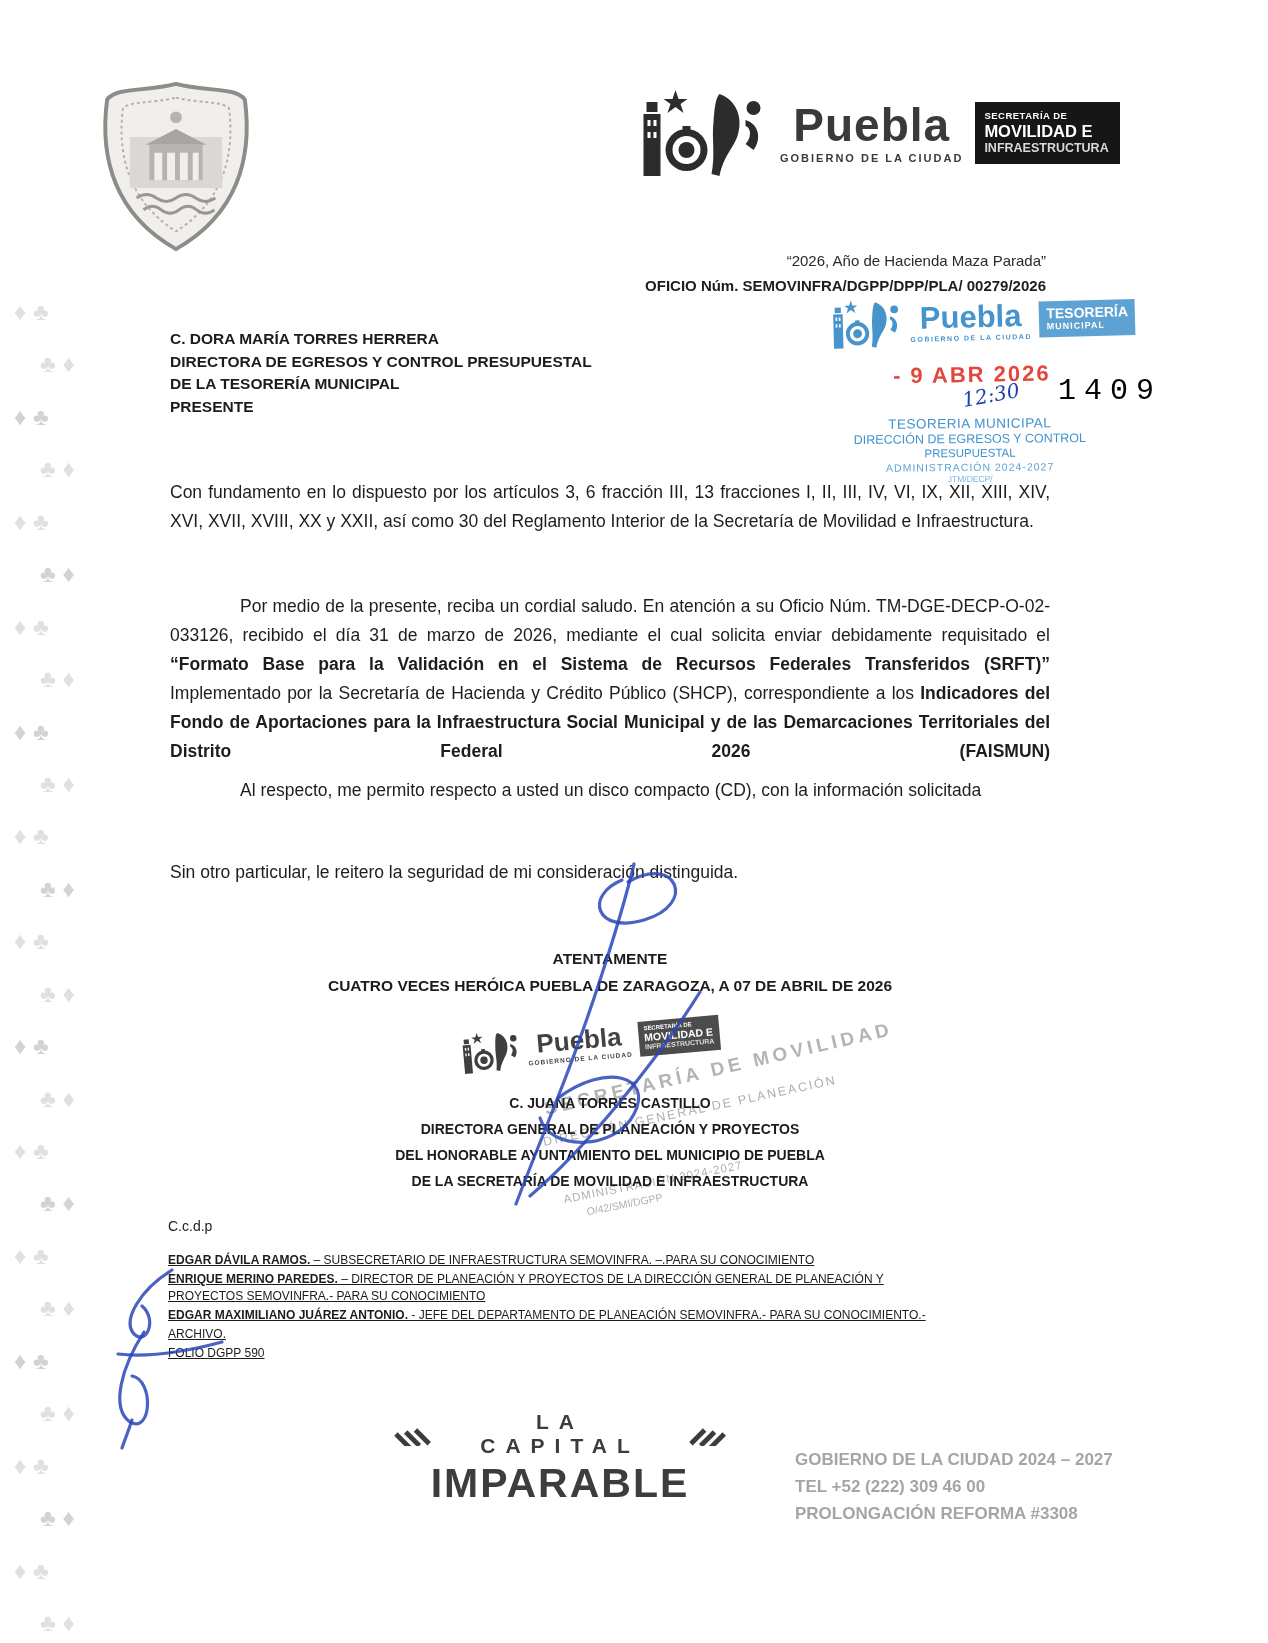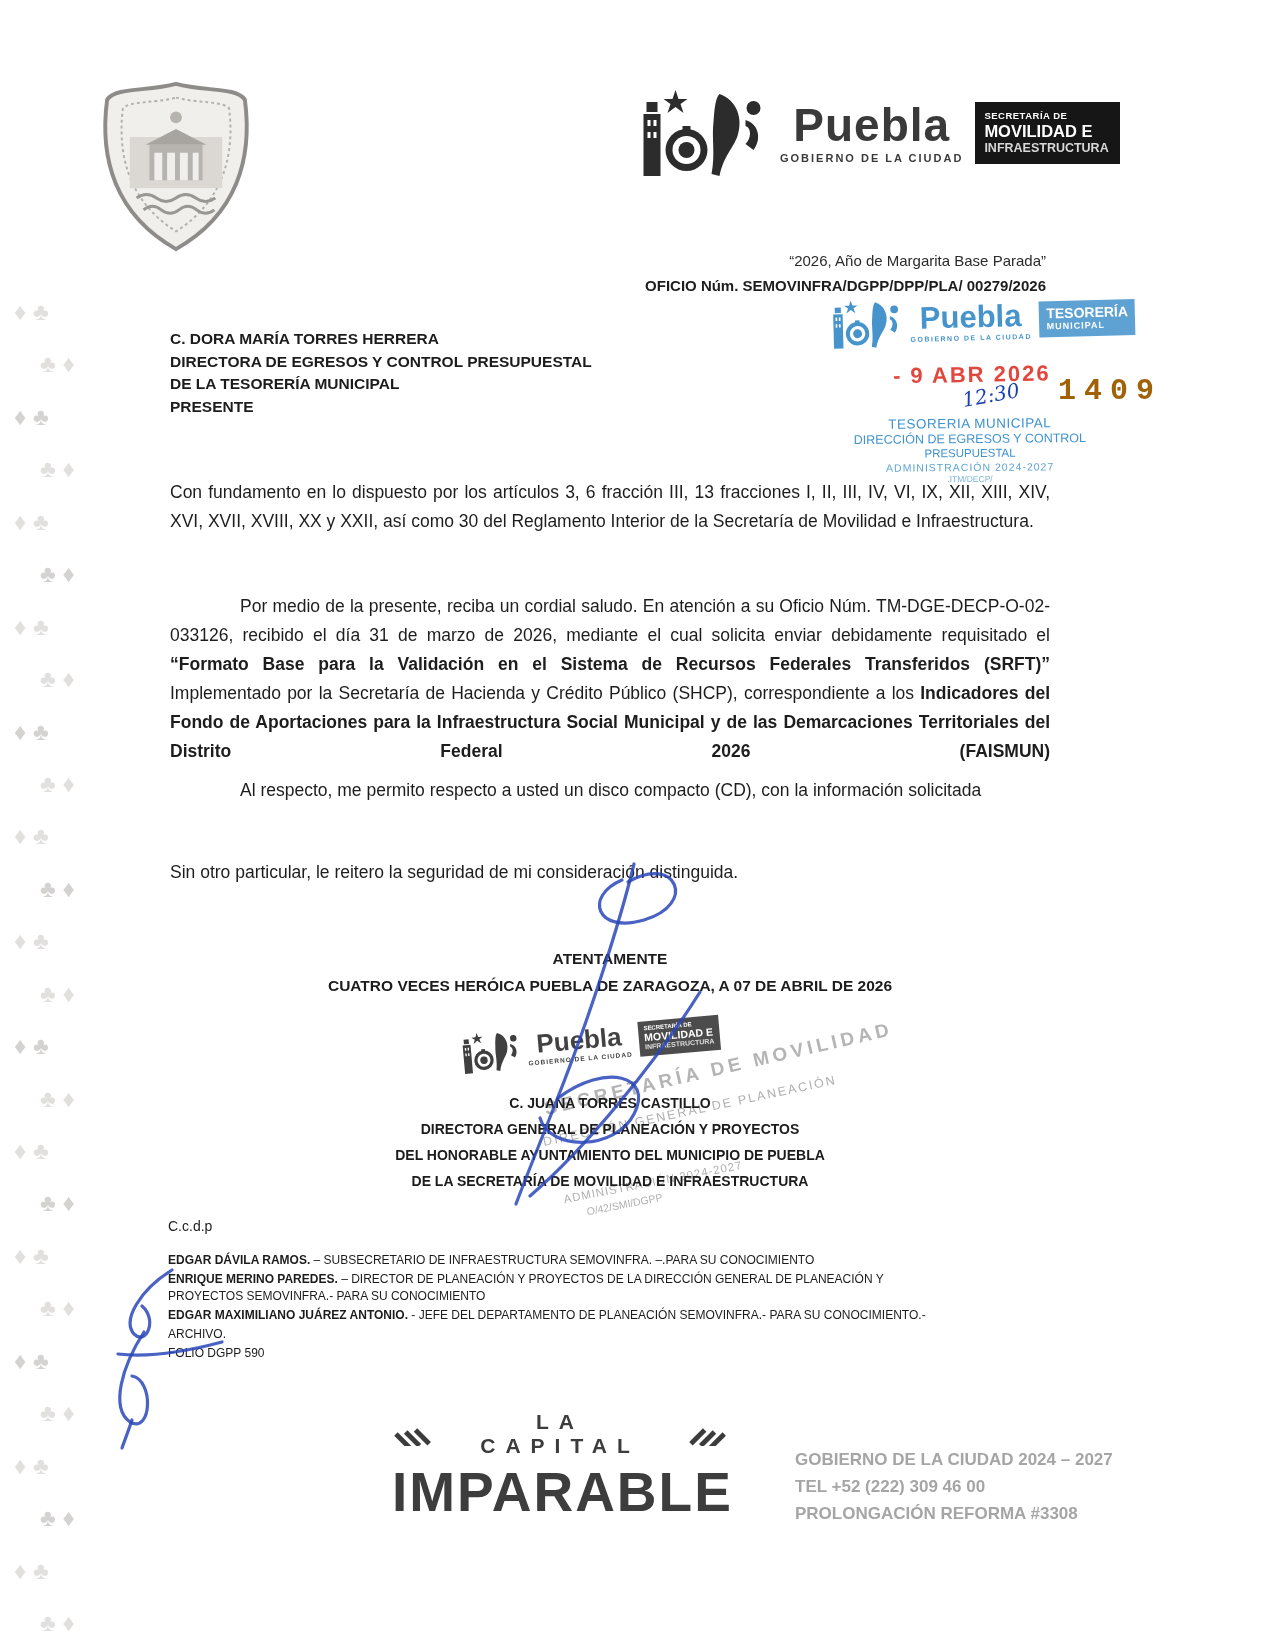--- a/index.html
+++ b/index.html
@@ -40,21 +40,21 @@
   .t-name { font-size:31px; font-weight:bold; line-height:1; color:#2e86c6; }
   .t-tag { font-size:7px; font-weight:bold; letter-spacing:1.5px; margin-top:2px; color:#2e86c6; }
   .t-box { background:rgba(46,134,198,.88); color:#fff; padding:5px 7px; line-height:1.1; }
   .t-box1 { font-size:14px; font-weight:bold; }
   .t-box2 { font-size:9px; font-weight:bold; letter-spacing:1px; }
 
   .t-date { position:absolute; left:893px; top:362px; color:#e0382e; font-size:22px; font-weight:bold;
     letter-spacing:2px; transform:rotate(-1deg); opacity:.92; z-index:4; }
   .t-time { position:absolute; left:962px; top:383px; color:#1b3fae; font-size:20px; font-style:italic;
     font-family:"DejaVu Serif", serif; transform:rotate(-10deg); z-index:5; }
-  .t-folio { position:absolute; left:1058px; top:374px; color:#a16207; font-size:30px; font-weight:bold;
+  .t-folio { position:absolute; left:1058px; top:374px; color:#000000; font-size:30px; font-weight:normal;
     letter-spacing:8px; font-family:"Liberation Mono", monospace; z-index:4; }
   .t-dept { position:absolute; left:818px; top:416px; width:304px; text-align:center; color:#3f93cf;
     transform:rotate(-.5deg); z-index:3; line-height:1.2; }
   .td1 { font-size:13.5px; letter-spacing:.5px; }
   .td2 { font-size:12.5px; }
   .td3 { font-size:11.5px; }
   .td4 { font-size:10.5px; letter-spacing:1px; opacity:.85; }
   .td5 { font-size:8.5px; opacity:.7; }
 
   
@@ -91,29 +91,29 @@
   .a3 { left:562px; top:1176px; transform:rotate(-11deg); font-size:11.5px; letter-spacing:1px; opacity:.8; }
   .a4 { left:586px; top:1198px; transform:rotate(-11deg); font-size:10.5px; opacity:.8; }
 
   
   .signer { position:absolute; left:170px; top:1090px; width:880px; text-align:center;
     font-weight:bold; font-size:14px; line-height:26px; z-index:5; }
 
   
   .cc-label { position:absolute; left:168px; top:1218px; font-size:14px; z-index:4; }
   .cc-list { position:absolute; left:168px; top:1252px; width:770px; font-size:12px; line-height:17px; z-index:4; }
-  .cc-list p { margin-bottom:2px; }
+  .cc-list p { margin-bottom:2px;text-decoration:underline; }
 
   
   .f-logo { position:absolute; left:392px; top:1410px; width:336px; text-align:center; color:#3c3c3c; z-index:4; }
   .f-row { display:flex; align-items:center; justify-content:center; gap:20px; }
   .f-capital { font-size:21px; font-weight:bold; letter-spacing:10px; }
   .wing { width:40px; height:24px; }
   .wing-left { transform:scaleX(-1); }
-  .f-imparable { font-size:55px; font-weight:bold; letter-spacing:2px; margin-top:2px; color:#3d3d3d; }
+  .f-imparable { font-size:41px; font-weight:bold; letter-spacing:2px; margin-top:2px; color:#3d3d3d; }
 
   .f-info { position:absolute; left:795px; top:1446px; color:#a5a5a5; font-weight:bold;
     font-size:17px; line-height:27px; z-index:4; }
 
   
   .sig { position:absolute; z-index:8; pointer-events:none; }
   .sig path { stroke:#2946b8; stroke-width:3.2; fill:none; stroke-linecap:round; opacity:.85; }
   .sig1 { left:438px; top:852px; width:368px; height:368px; }
   .sig2 { left:88px; top:1262px; width:150px; height:190px; }
 </style>
@@ -197,21 +197,21 @@
       <div class="brand-name">Puebla</div>
       <div class="brand-tag">GOBIERNO DE LA CIUDAD</div>
     </div>
     <div class="dept-box">
       <div class="dept-l1">SECRETARÍA DE</div>
       <div class="dept-l2">MOVILIDAD E</div>
       <div class="dept-l3">INFRAESTRUCTURA</div>
     </div>
   </div>
 
-  <div class="year-legend">“2026, Año de Margarita Base Parada”</div>
+  <div class="year-legend">“2026, Año de Hacienda Maza Parada”</div>
   <div class="oficio-number">OFICIO Núm. SEMOVINFRA/DGPP/DPP/PLA/ 00279/2026</div>
 
   <div class="t-stamp">
     <svg class="t-icons" viewBox="0 0 125 90" fill="currentColor">
       <use href="#brand-icons-def"></use>
     </svg>
     <div class="t-word">
       <div class="t-name">Puebla</div>
       <div class="t-tag">GOBIERNO DE LA CIUDAD</div>
     </div>

